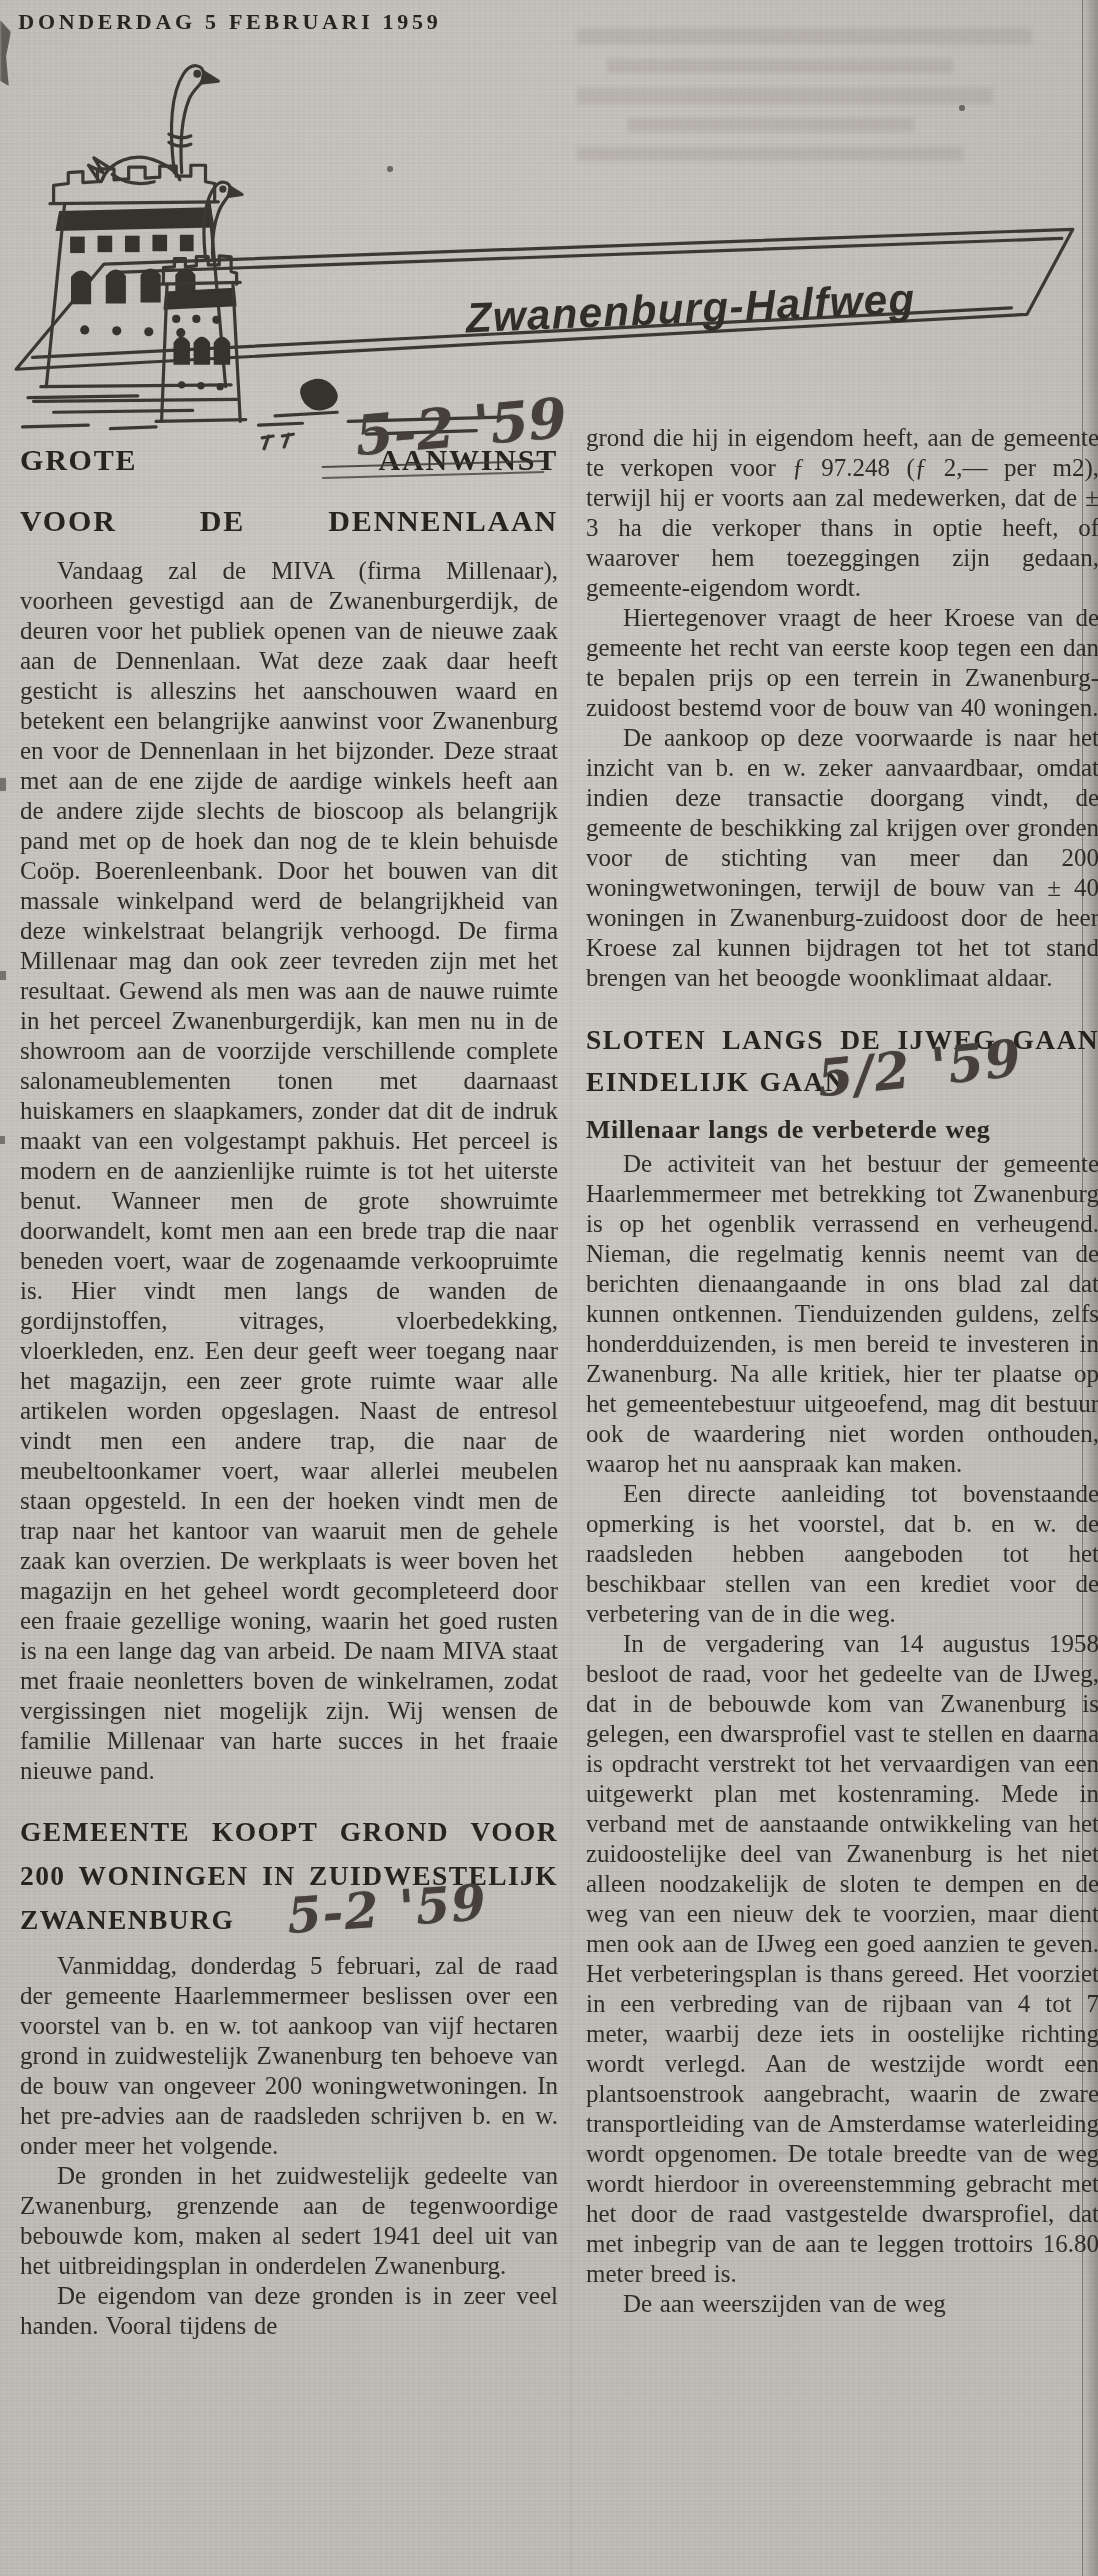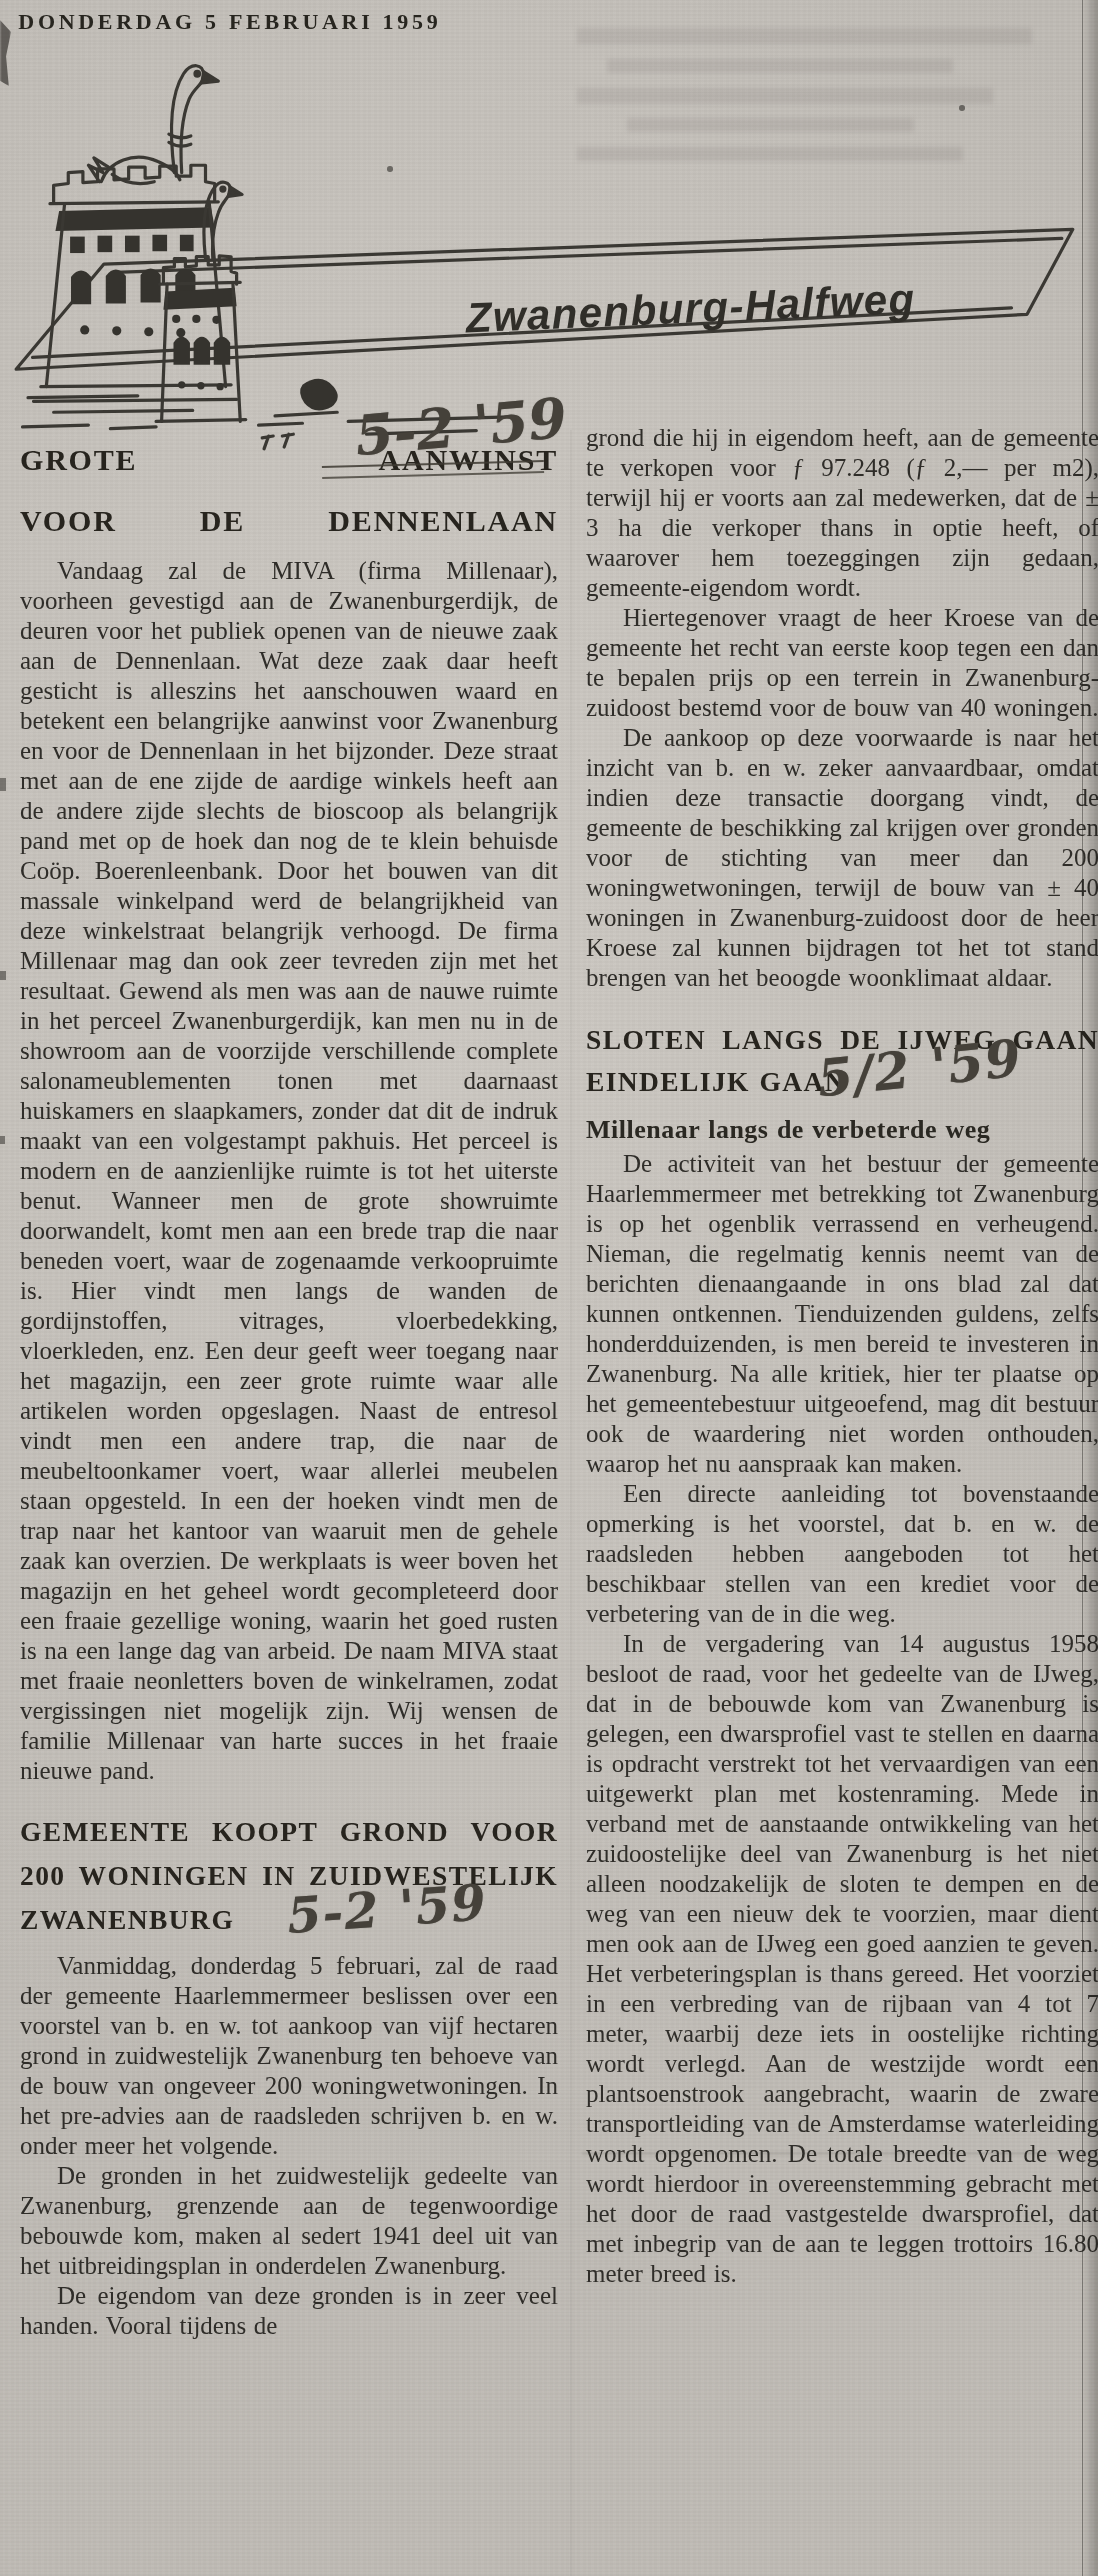--- a/index.html
+++ b/index.html
@@ -209,20 +209,21 @@
 
   <div class="headline3">
     <div class="jl">SLOTEN LANGS DE IJWEG GAAN</div>
     <div>EINDELIJK GAAN</div>
     <span class="hand hand3">5/2 '59</span>
   </div>
   <div class="subhead">Millenaar langs de verbeterde weg</div>
   <p class="ind">De activiteit van het bestuur der gemeente Haarlemmermeer met betrekking tot Zwanenburg is op het ogenblik verrassend en verheugend. Nieman, die regelmatig kennis neemt van de berichten dienaangaande in ons blad zal dat kunnen ontkennen. Tienduizenden guldens, zelfs honderdduizenden, is men bereid te investeren in Zwanenburg. Na alle kritiek, hier ter plaatse op het gemeentebestuur uitgeoefend, mag dit bestuur ook de waardering niet worden onthouden, waarop het nu aanspraak kan maken.</p>
   <p class="ind">Een directe aanleiding tot bovenstaande opmerking is het voorstel, dat b. en w. de raadsleden hebben aangeboden tot het beschikbaar stellen van een krediet voor de verbetering van de in die weg.</p>
   <p class="ind">In de vergadering van 14 augustus 1958 besloot de raad, voor het gedeelte van de IJweg, dat in de bebouwde kom van Zwanenburg is gelegen, een dwarsprofiel vast te stellen en daarna is opdracht verstrekt tot het vervaardigen van een uitgewerkt plan met kostenraming. Mede in verband met de aanstaande ontwikkeling van het zuidoostelijke deel van Zwanenburg is het niet alleen noodzakelijk de sloten te dempen en de weg van een nieuw dek te voorzien, maar dient men ook aan de IJweg een goed aanzien te geven. Het verbeteringsplan is thans gereed. Het voorziet in een verbreding van de rijbaan van 4 tot 7 meter, waarbij deze iets in oostelijke richting wordt verlegd. Aan de westzijde wordt een plantsoenstrook aangebracht, waarin de zware transportleiding van de Amsterdamse waterleiding wordt opgenomen. De totale breedte van de weg wordt hierdoor in overeenstemming gebracht met het door de raad vastgestelde dwarsprofiel, dat met inbegrip van de aan te leggen trottoirs 16.80 meter breed is.</p>
+  <p class="ind">De aan weerszijden van de weg</p>
 </div>
 
 <div class="gutter-line"></div>
 <div class="edge-strip"></div>
 <div class="corner-speck"></div>
 <div class="left-speck" style="left:0;top:778px;width:6.4px;height:13px;"></div>
 <div class="left-speck" style="left:0;top:971px;width:5.5px;height:9.2px;"></div>
 <div class="left-speck" style="left:0;top:1136px;width:4.6px;height:8.2px;"></div>
 <div class="speck" style="left:387px;top:166px;width:5.5px;height:5.5px;"></div>
 <div class="speck" style="left:959px;top:105px;width:5.5px;height:5.5px;"></div>

